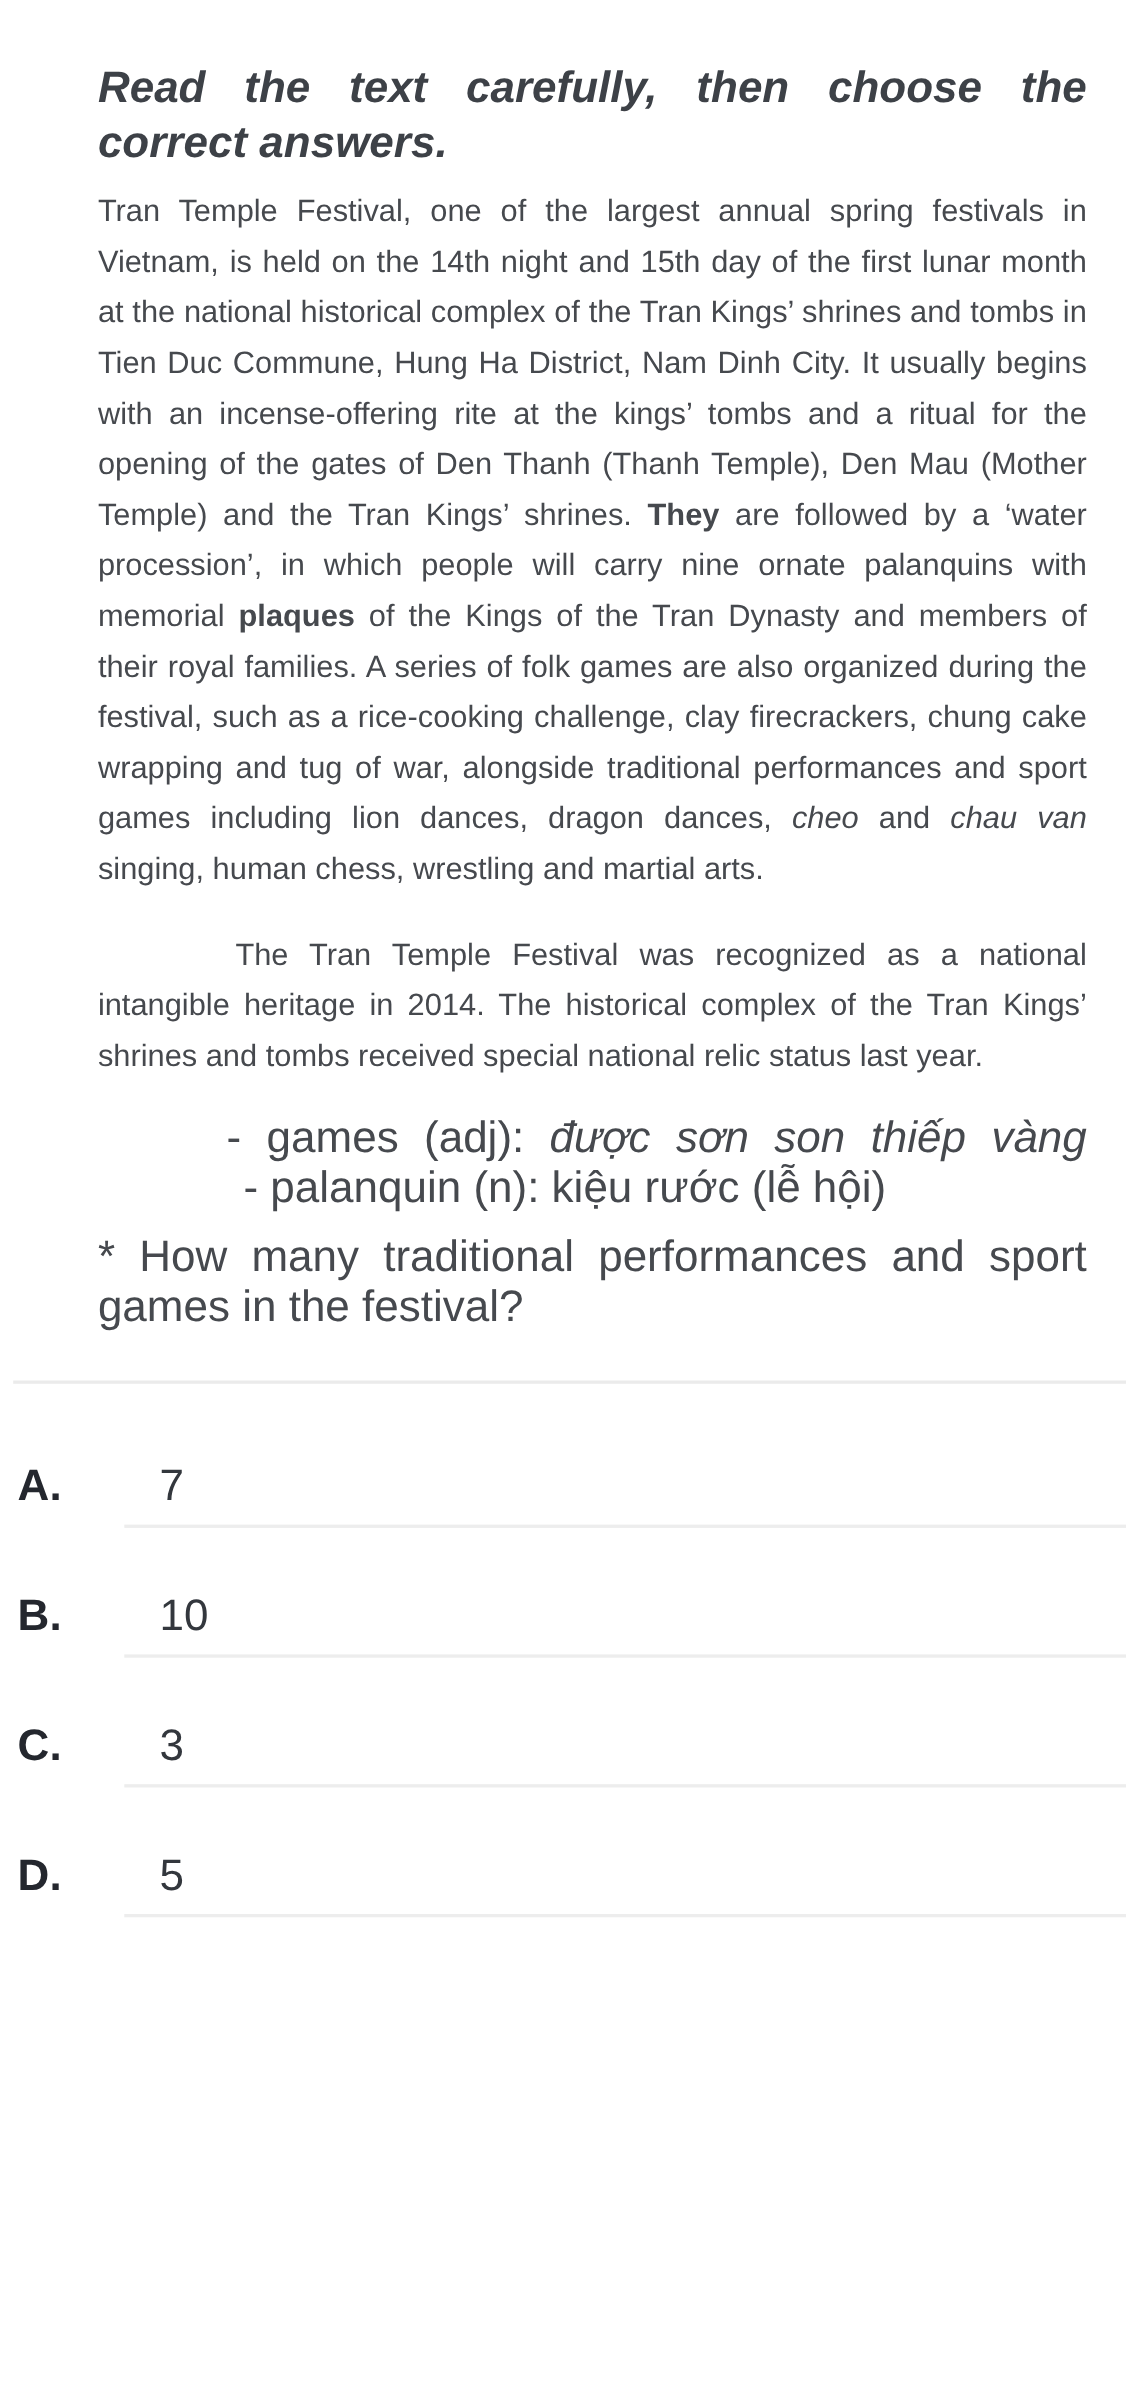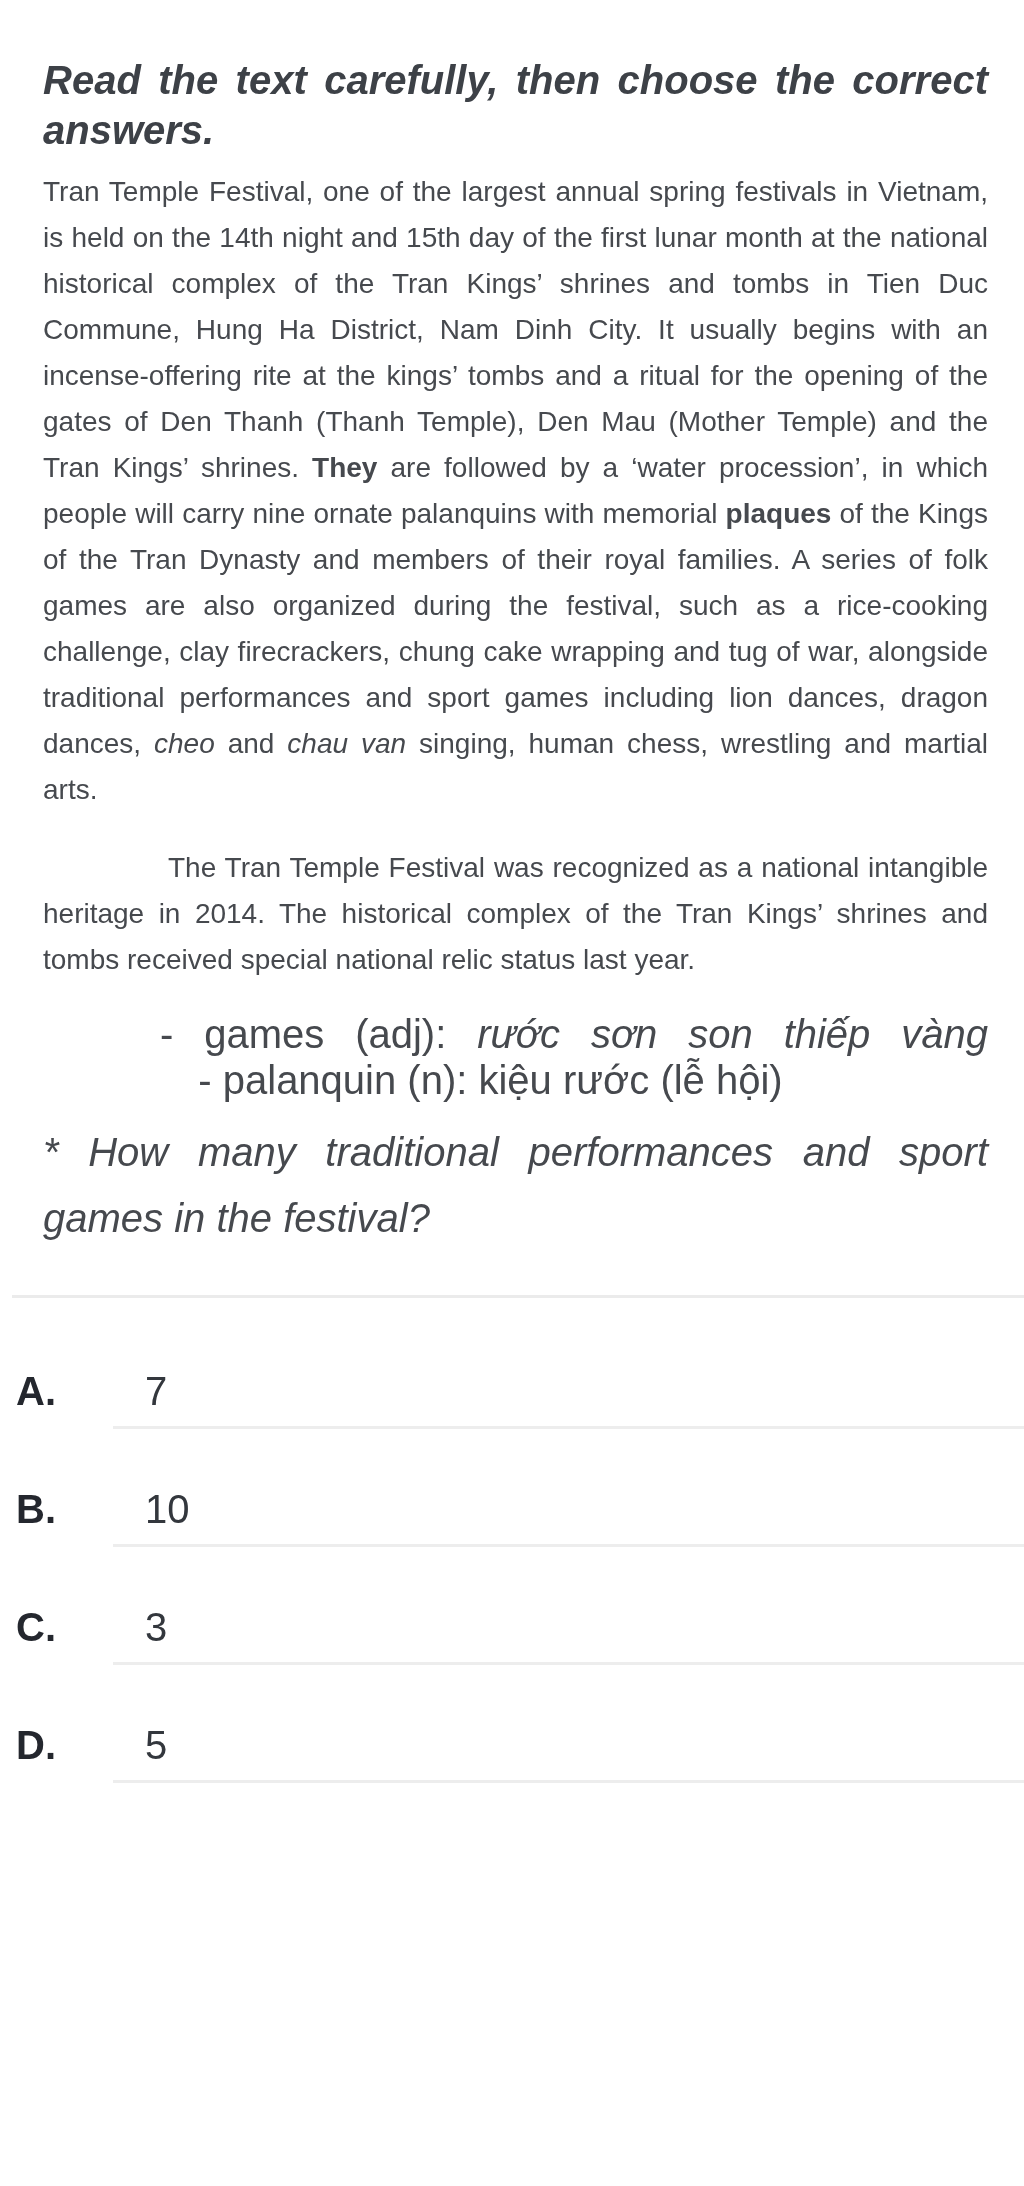--- a/index.html
+++ b/index.html
@@ -14,20 +14,21 @@
   *{box-sizing:border-box;}
   html,body{margin:0;padding:0;}
   body{
     width:1024px;height:2186px;overflow:hidden;
     background:var(--bg);
     font-family:"Liberation Sans","DejaVu Sans",sans-serif;
     color:var(--text);
   }
   .content{
     padding:55px 36px 0 43px;
+    margin-left:46px;
   }
   .instruction{
     margin:0;
     font-size:40px;line-height:50px;
     font-weight:700;font-style:italic;
     color:var(--heading);
     text-align:justify;
   }
   .para{
     margin:0;
@@ -45,23 +46,22 @@
     margin-left:117px;
     text-align:justify;
     text-align-last:justify;
   }
   .vocab2{
     margin-right:50px;
     text-align:center;
   }
   .question{
     margin:16px 0 0 0;
-    font-size:40px;line-height:66px;
+    font-size:40px;line-height:46px;
     text-align:justify;
-    font-style:italic;
   }
   .divider{
     height:3px;
     margin:44px 0 0 12px;
     background:var(--divider);
   }
   .options{
     margin-top:28px;
   }
   .option-row{
@@ -91,21 +91,21 @@
 </head>
 <body>
 
 <div class="content">
   <h2 class="instruction">Read the text carefully, then choose the correct answers.</h2>
 
   <p class="para para1"><span>Tran Temple Festival, one of the largest annual spring festivals in Vietnam, is held on the 14th night and 15th day of the first lunar month at the national historical complex of the Tran Kings’ shrines and tombs in Tien Duc Commune, Hung Ha District, Nam Dinh City. It usually begins with an incense-offering rite at the kings’ tombs and a ritual for the opening of the gates of Den Thanh (Thanh Temple), Den Mau (Mother Temple) and the Tran Kings’ shrines. </span><span style="font-weight: 700;">They</span><span> are followed by a ‘water procession’, in which people will carry nine ornate palanquins with memorial </span><span style="font-weight: 700;">plaques</span><span> of the Kings of the Tran Dynasty and members of their royal families. A series of folk games are also organized during the festival, such as a rice-cooking challenge, clay firecrackers, chung cake wrapping and tug of war, alongside traditional performances and sport games including lion dances, dragon dances, </span><span style="font-style: italic;">cheo</span><span> and </span><span style="font-style: italic;">chau van</span><span> singing, human chess, wrestling and martial arts.</span></p>
 
   <p class="para para2">The Tran Temple Festival was recognized as a national intangible heritage in 2014. The historical complex of the Tran Kings’ shrines and tombs received special national relic status last year.</p>
 
-  <p class="vocab vocab1"><span>- games (adj): </span><span style="font-style: italic;">rước sơn son thiếp vàng</span></p>
+  <p class="vocab vocab1"><span>- games (adj): </span><span style="font-style: italic;">được sơn son thiếp vàng</span></p>
 
   <p class="vocab vocab2">- palanquin (n): kiệu rước (lễ hội)</p>
 
   <p class="question">* How many traditional performances and sport games in the festival?</p>
 </div>
 
 <div class="divider"></div>
 
 <div class="options">
   <div class="option-row">

